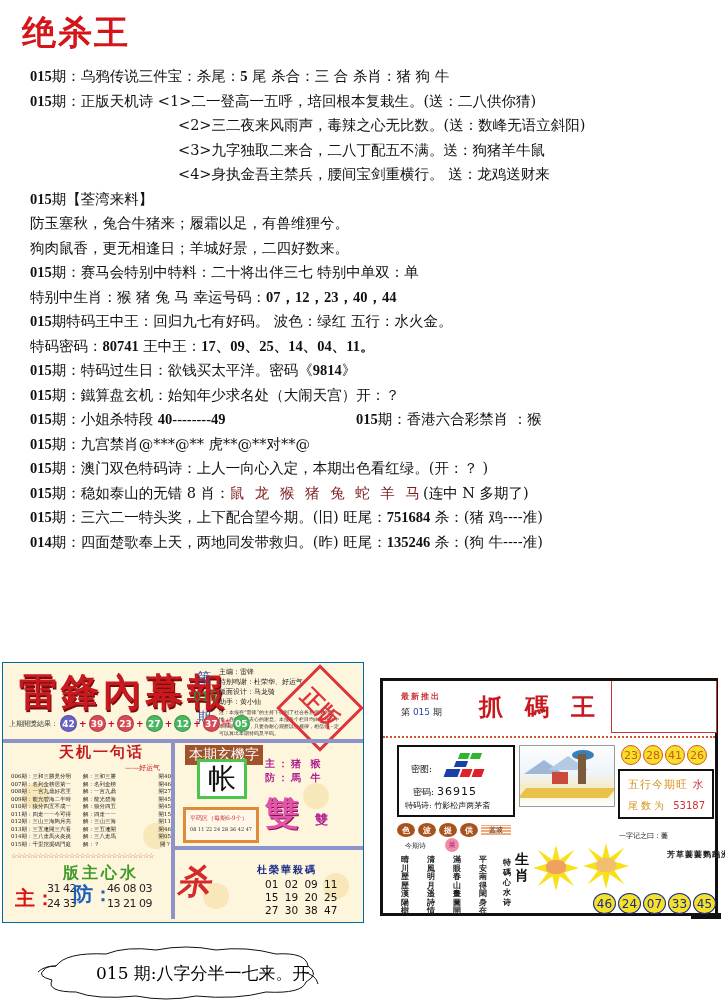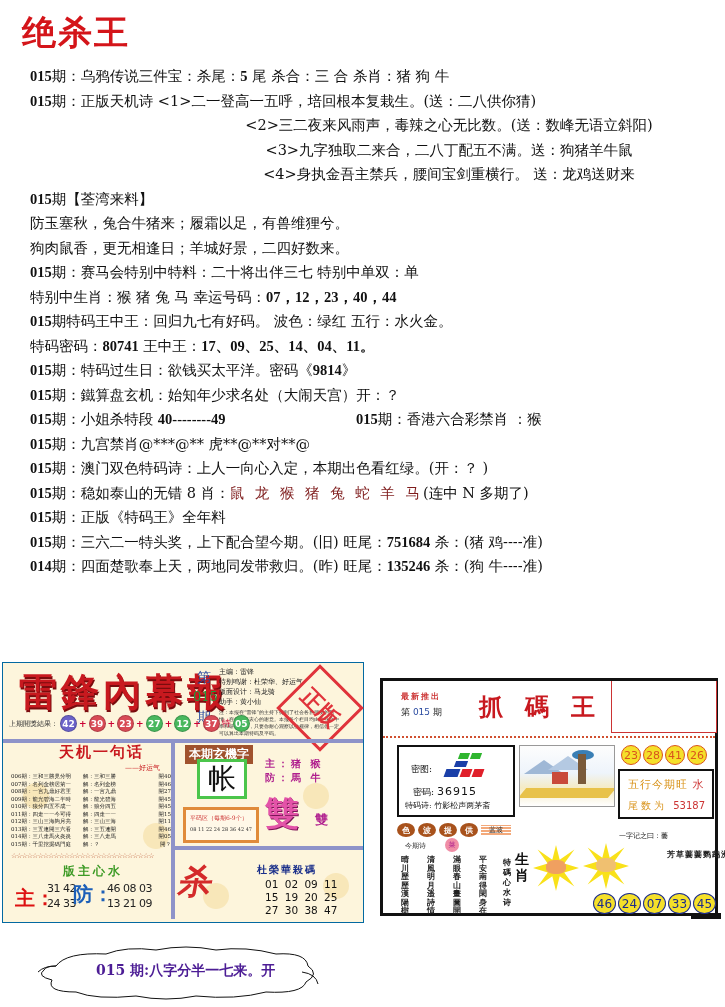--- a/index.html
+++ b/index.html
@@ -4,21 +4,21 @@
 <style>
   * { box-sizing: border-box; margin: 0; padding: 0; }
   html, body { width: 725px; height: 1007px; background: #ffffff; overflow: hidden; }
   body { position: relative; font-family: "DejaVu Serif", "Liberation Serif", serif; color: #111; }
 
   .title { position: absolute; left: 22px; top: 10px; font-size: 34px; color: #d4151a; font-family: "DejaVu Sans", sans-serif; font-weight: bold; letter-spacing: 2px; }
 
   .lines { position: absolute; left: 30px; top: 64px; width: 690px; }
   .line { height: 24.5px; line-height: 24.5px; font-size: 14.5px; white-space: nowrap; position: relative; }
   .line b, .num { font-weight: bold; font-family: "Liberation Serif", serif; }
-  .indent { padding-left: 148px; text-align: center; }
+  .indent { padding-left: 148px; }
   .red { color: #7f1d1d; letter-spacing: 3px; }
   .col2 { position: absolute; left: 326px; top: 0; }
 
   
   .card-l { position: absolute; left: 2px; top: 662px; width: 362px; height: 261px; background: #fdf5dc; border: 1px solid #0369a1; }
   .bg-yy { position: absolute; width: 26px; height: 26px; border-radius: 50%; background: #f6dfa6; opacity: .65; }
   .lf-title { position: absolute; left: 16px; top: 4px; font-size: 38px; font-weight: bold; color: #c8191f; font-family: "DejaVu Serif", serif; letter-spacing: 4px; text-shadow: 1px 2px 0 #7a0c0e; }
   .lf-issue { position: absolute; left: 190px; top: 4px; width: 22px; text-align: center; font-size: 14px; line-height: 20px; color: #2a4ba0; font-family: "DejaVu Serif", serif; }
   .lf-issue .n { color: #1f9a3a; font-size: 13px; }
   .lf-credits { position: absolute; left: 216px; top: 4px; font-size: 7px; line-height: 10px; color: #222; width: 110px; }
@@ -33,26 +33,26 @@
 
   .divider-h { position: absolute; left: 0; right: 0; height: 4px; background: #8e93c9; }
   .divider-v { position: absolute; width: 4px; background: #8e93c9; }
 
   .poem-head { position: absolute; left: 56px; top: 80px; font-size: 15px; color: #c8191f; font-weight: bold; letter-spacing: 2px; }
   .poem-sign { position: absolute; left: 122px; top: 100px; font-size: 7px; color: #c8191f; }
   .poem-table { position: absolute; left: 8px; top: 110px; width: 160px; font-size: 5.5px; line-height: 7.5px; color: #222; }
   .poem-row { display: flex; }
   .poem-row .c1 { width: 72px; } .poem-row .c2 { width: 60px; } .poem-row .c3 { width: 28px; text-align: right; }
   .stars { position: absolute; left: 8px; top: 189px; font-size: 7px; color: #b53; letter-spacing: -1px; white-space: nowrap; width: 162px; overflow: hidden; }
-  .bz-head { position: absolute; left: 60px; top: 200px; font-size: 12px; font-weight: bold; color: #3c9a25; letter-spacing: 3px; }
+  .bz-head { position: absolute; left: 60px; top: 200px; font-size: 16px; font-weight: bold; color: #3c9a25; letter-spacing: 3px; }
   .bz-zhu { position: absolute; left: 12px; top: 222px; font-size: 20px; font-weight: bold; color: #d11; }
   .bz-fang { position: absolute; left: 70px; top: 218px; font-size: 20px; font-weight: bold; color: #1c5fb8; }
   .bz-nums { position: absolute; font-size: 11px; line-height: 15px; color: #222; font-family: "DejaVu Sans", sans-serif; letter-spacing: -0.5px; }
 
-  .xz-head { position: absolute; left: 182px; top: 82px; font-size: 12px; color: #fff; background: #a0522d; padding: 1px 4px; font-weight: bold; }
+  .xz-head { position: absolute; left: 182px; top: 82px; font-size: 14px; color: #fff; background: #a0522d; padding: 1px 4px; font-weight: normal; }
   .xz-box { position: absolute; left: 194px; top: 96px; width: 50px; height: 40px; border: 3px solid #4bc54b; background: #fff; display: flex; align-items: center; justify-content: center; font-size: 28px; color: #111; font-family: "DejaVu Sans", sans-serif; }
   .pm-box { position: absolute; left: 180px; top: 144px; width: 76px; height: 36px; border: 3px solid #e08b3a; background: #fff8e8; }
   .pm-box .t { font-size: 6px; color: #c33; padding: 4px 4px 0; }
   .pm-box .n { font-size: 5px; color: #333; padding: 3px 4px; white-space: nowrap; }
   .zf { position: absolute; left: 262px; top: 94px; font-size: 10px; line-height: 14px; color: #b0208e; font-weight: bold; letter-spacing: 3px; }
   .shuang { position: absolute; left: 262px; top: 128px; font-size: 34px; font-weight: bold; color: #e353a8; font-family: "DejaVu Sans", sans-serif; text-shadow: 1px 1px 0 #7b1557; }
   .shuang-s { position: absolute; left: 312px; top: 148px; font-size: 13px; font-weight: bold; color: #b0208e; }
   .sha { position: absolute; left: 176px; top: 196px; font-size: 34px; font-weight: bold; color: #d42a2a; transform: skew(-10deg); font-family: "DejaVu Serif", serif; }
   .dj-head { position: absolute; left: 254px; top: 200px; font-size: 10px; color: #1a2f8a; font-weight: bold; letter-spacing: 2px; }
   .dj-nums { position: absolute; left: 262px; top: 215px; font-size: 10.5px; line-height: 13px; color: #111; font-family: "DejaVu Sans", sans-serif; }
@@ -100,21 +100,21 @@
   .star-burst { position: absolute; width: 46px; height: 46px; background: #f9e11a; clip-path: polygon(50% 0,58% 32%,90% 10%,68% 40%,100% 50%,68% 60%,90% 90%,58% 68%,50% 100%,42% 68%,10% 90%,32% 60%,0 50%,32% 40%,10% 10%,42% 32%); }
   .star-burst .beast { position: absolute; left: 13px; top: 15px; width: 20px; height: 14px; border-radius: 40%; background: #f0a060; }
   .yz { position: absolute; left: 236px; top: 150px; font-size: 7px; color: #222; white-space: nowrap; }
   .yz2 { position: absolute; left: 236px; top: 168px; font-size: 8px; color: #222; font-weight: bold; letter-spacing: 1px; white-space: nowrap; padding-left: 48px; }
   .balls-bot { position: absolute; left: 210px; top: 212px; display: flex; gap: 2px; }
   .yb.big { width: 23px; height: 21px; font-size: 12px; color: #1c2c8a; border-color: #1c2c8a; }
 
   
   .cloud { position: absolute; left: 36px; top: 944px; width: 284px; height: 56px; }
   .cloud svg { position: absolute; inset: 0; }
-  .cloud-text { position: absolute; left: 60px; top: 18px; font-size: 14px; color: #4c1d95; white-space: nowrap; font-weight: bold; }
+  .cloud-text { position: absolute; left: 60px; top: 18px; font-size: 17px; color: #000000; white-space: nowrap; }
 </style>
 </head>
 <body>
 
 <div class="title">绝杀王</div>
 
 <div class="lines">
   <div class="line"><b>015</b><span>期：乌鸦传说三件宝：杀尾：</span><b>5</b><span> 尾  杀合：三 合  杀肖：猪 狗 牛</span></div>
   <div class="line"><b>015</b><span>期：正版天机诗   &lt;1&gt;二一登高一五呼，培回根本复栽生。(送：二八供你猜)</span></div>
   <div class="line indent"><span>&lt;2&gt;三二夜来风雨声，毒辣之心无比数。(送：数峰无语立斜阳)</span></div>
@@ -127,21 +127,20 @@
   <div class="line"><span>特别中生肖：猴 猪 兔 马 幸运号码：</span><b>07，12，23，40，44</b></div>
   <div class="line"><b>015</b><span>期特码王中王：回归九七有好码。  波色：绿红  五行：水火金。</span></div>
   <div class="line"><span>特码密码：</span><b>80741</b><span>  王中王：</span><b>17、09、25、14、04、11。</b></div>
   <div class="line"><b>015</b><span>期：特码过生日：欲钱买太平洋。密码《</span><b>9814</b><span>》</span></div>
   <div class="line"><b>015</b><span>期：鐵算盘玄机：始知年少求名处（大闹天宫）开：？</span></div>
   <div class="line"><b>015</b><span>期：小姐杀特段 </span><b>40--------49</b>
     <span class="col2"><b>015</b><span>期：香港六合彩禁肖 ：猴</span></span></div>
   <div class="line"><b>015</b><span>期：九宫禁肖@***@**  虎**@**对**@</span></div>
   <div class="line"><b>015</b><span>期：澳门双色特码诗：上人一向心入定，本期出色看红绿。(开：？ )</span></div>
   <div class="line"><b>015</b><span>期：稳如泰山的无错 8 肖：</span><span class="red">鼠 龙 猴 猪 兔 蛇 羊 马</span><span>(连中 N 多期了)</span></div>
-  <div class="line"><b>015</b><span>期：正版《特码王》全年料</span></div>
   <div class="line"><b>015</b><span>期：三六二一特头奖，上下配合望今期。(旧) 旺尾：</span><b>751684</b><span> 杀：(猪   鸡----准)</span></div>
   <div class="line"><b>014</b><span>期：四面楚歌奉上天，两地同发带救归。(昨) 旺尾：</span><b>135246</b><span> 杀：(狗   牛----准)</span></div>
 </div>
 
 <div class="card-l">
   <div class="bg-yy" style="left:20px;top:120px"></div>
   <div class="bg-yy" style="left:140px;top:160px"></div>
   <div class="bg-yy" style="left:300px;top:120px"></div>
   <div class="bg-yy" style="left:320px;top:210px"></div>
   <div class="bg-yy" style="left:200px;top:220px"></div>

